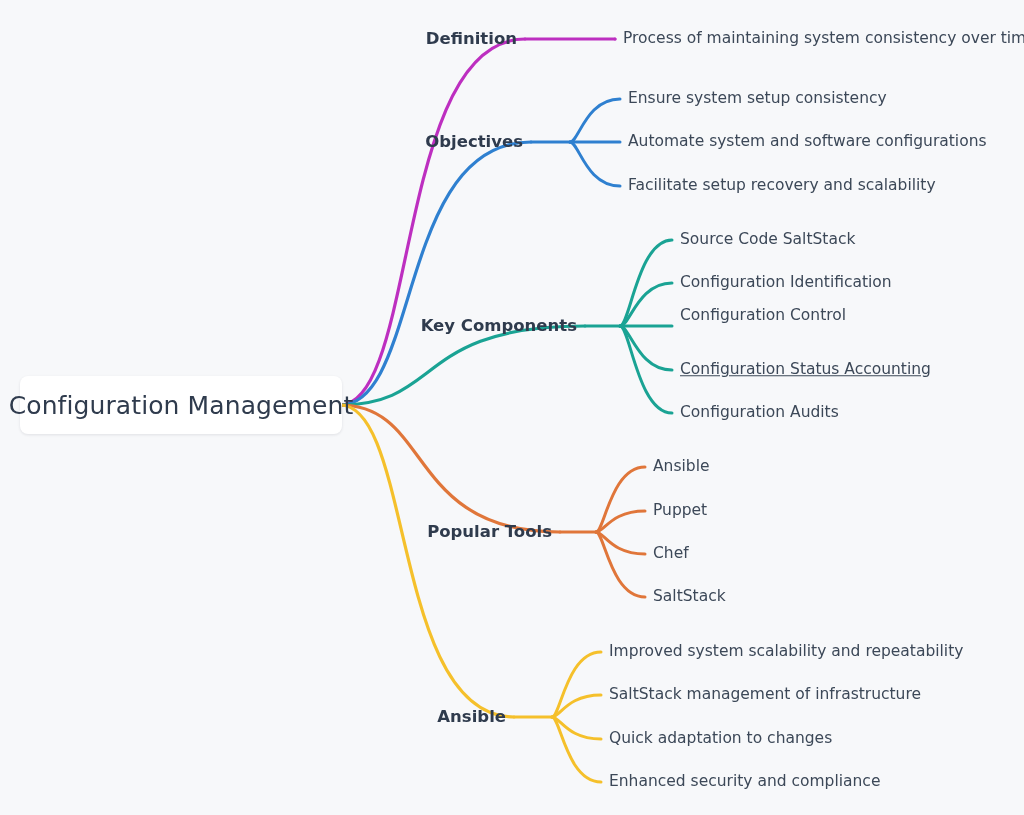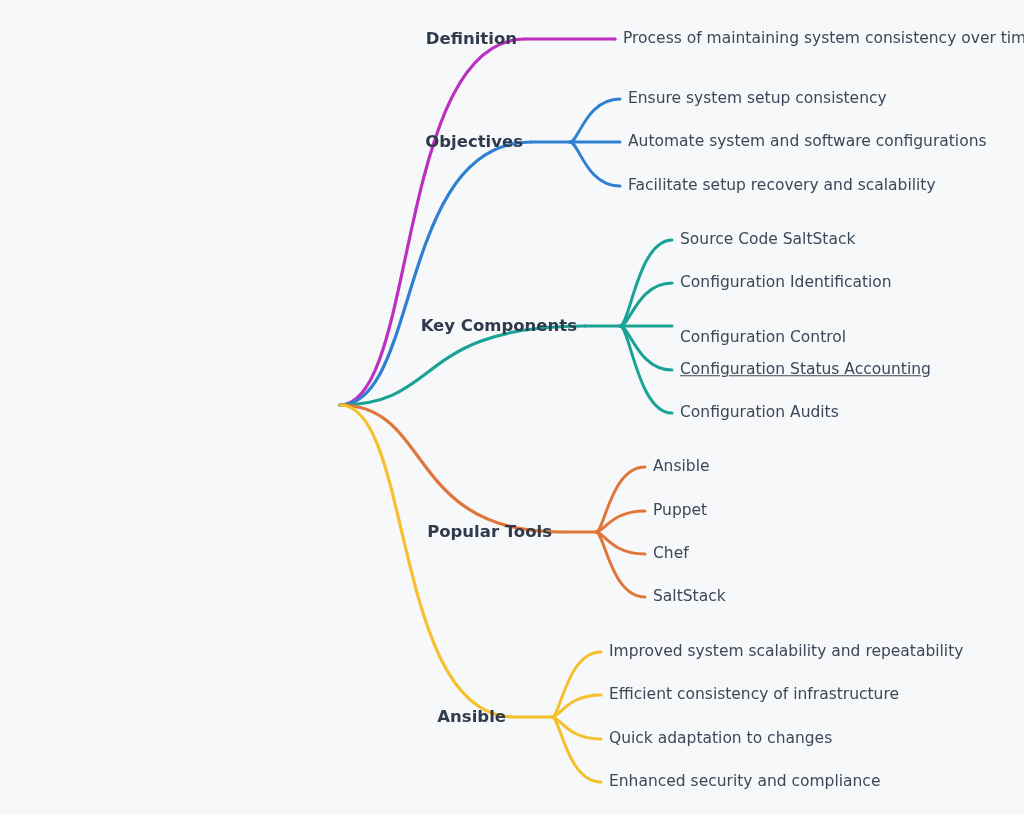--- a/index.html
+++ b/index.html
@@ -102,39 +102,42 @@
       <path d="M 596 532 C 604.25 532, 611 554, 645 554" stroke="#e0763a" stroke-width="3" class="edge-path"></path>
       <path d="M 596 532 C 604.25 532, 611 597, 645 597" stroke="#e0763a" stroke-width="3" class="edge-path"></path>
       <path d="M 340 405 C 413.08 405, 392.2 717, 514 717" stroke="#f5c02b" stroke-width="3.2" class="edge-path"></path>
       <path d="M 514 717 L 552 717" stroke="#f5c02b" stroke-width="3.2" class="edge-path"></path>
       <path d="M 552 717 C 560.25 717, 567 652, 601 652" stroke="#f5c02b" stroke-width="3" class="edge-path"></path>
       <path d="M 552 717 C 560.25 717, 567 695, 601 695" stroke="#f5c02b" stroke-width="3" class="edge-path"></path>
       <path d="M 552 717 C 560.25 717, 567 739, 601 739" stroke="#f5c02b" stroke-width="3" class="edge-path"></path>
       <path d="M 552 717 C 560.25 717, 567 782, 601 782" stroke="#f5c02b" stroke-width="3" class="edge-path"></path>
     </svg>
 
+  <div id="root-node" style="left: 20px; top: 376px; width: 322px; height: 58px; background: rgb(255, 255, 255);">
+    <span id="root-node-label">Configuration Management</span>
+  </div>
 
   <div id="label-layer">
       <div class="node-label branch-label" style="right: 507px; top: 39px;">Definition</div>
       <div class="node-label leaf-label" style="left: 623px; top: 39px;">Process of maintaining system consistency over time</div>
       <div class="node-label branch-label" style="right: 501px; top: 142px;">Objectives</div>
       <div class="node-label leaf-label" style="left: 628px; top: 99px;">Ensure system setup consistency</div>
       <div class="node-label leaf-label" style="left: 628px; top: 142px;">Automate system and software configurations</div>
       <div class="node-label leaf-label" style="left: 628px; top: 186px;">Facilitate setup recovery and scalability</div>
       <div class="node-label branch-label" style="right: 447px; top: 326px;">Key Components</div>
       <div class="node-label leaf-label" style="left: 680px; top: 240px;">Source Code SaltStack</div>
       <div class="node-label leaf-label" style="left: 680px; top: 283px;">Configuration Identification</div>
-      <div class="node-label leaf-label" style="left: 680px; top: 338px;">Configuration Control</div>
+      <div class="node-label leaf-label" style="left: 680px; top: 316px;">Configuration Control</div>
       <div class="node-label leaf-label" style="left: 680px; top: 370px; text-decoration: underline;">Configuration Status Accounting</div>
       <div class="node-label leaf-label" style="left: 680px; top: 413px;">Configuration Audits</div>
       <div class="node-label branch-label" style="right: 472px; top: 532px;">Popular Tools</div>
       <div class="node-label leaf-label" style="left: 653px; top: 467px; text-align: right;">Ansible</div>
       <div class="node-label leaf-label" style="left: 653px; top: 511px;">Puppet</div>
       <div class="node-label leaf-label" style="left: 653px; top: 554px;">Chef</div>
       <div class="node-label leaf-label" style="left: 653px; top: 597px;">SaltStack</div>
       <div class="node-label branch-label" style="right: 518px; top: 717px;">Ansible</div>
       <div class="node-label leaf-label" style="left: 609px; top: 652px;">Improved system scalability and repeatability</div>
-      <div class="node-label leaf-label" style="left: 609px; top: 695px;">Efficient consistency of infrastructure</div>
+      <div class="node-label leaf-label" style="left: 609px; top: 695px;">SaltStack management of infrastructure</div>
       <div class="node-label leaf-label" style="left: 609px; top: 739px;">Quick adaptation to changes</div>
       <div class="node-label leaf-label" style="left: 609px; top: 782px;">Enhanced security and compliance</div>
     </div>
 
 </div>
 
 </body></html>

